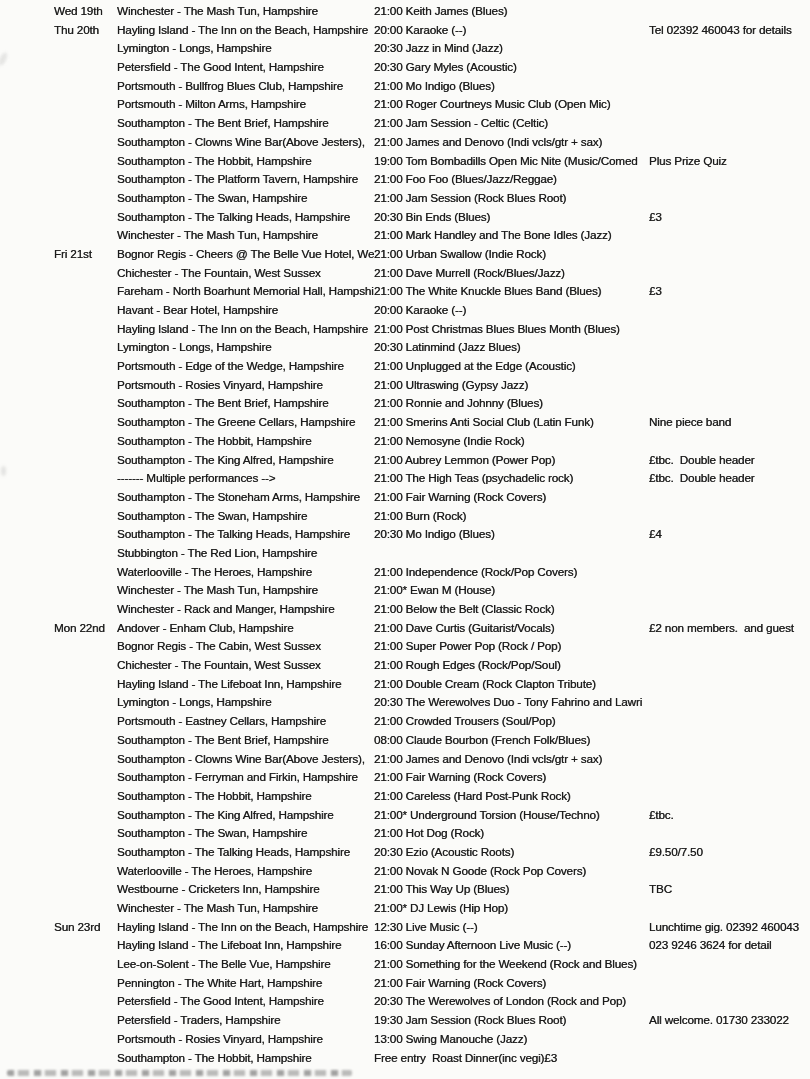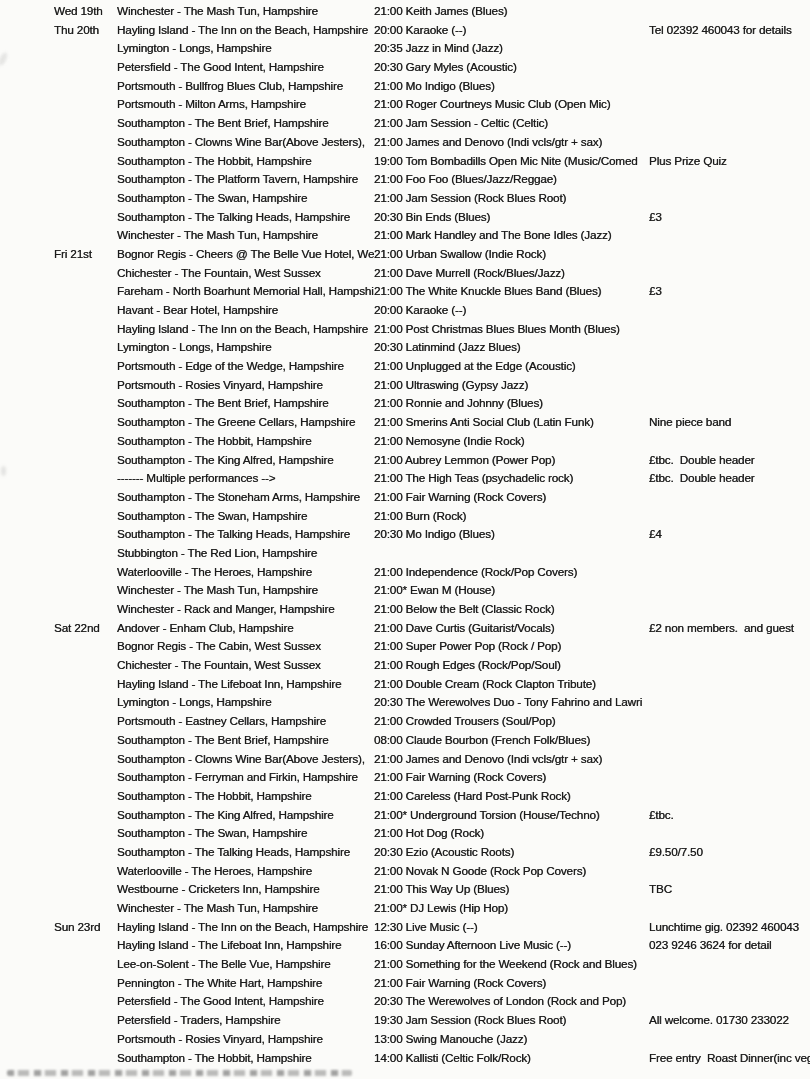--- a/index.html
+++ b/index.html
@@ -57,21 +57,21 @@
   </div>
     <div class="row">
     <span class="c date">Thu 20th</span>
     <span class="c venue">Hayling Island - The Inn on the Beach, Hampshire</span>
     <span class="c act">20:00 Karaoke (--)</span>
     <span class="c note">Tel 02392 460043 for details</span>
   </div>
     <div class="row">
     <span class="c date"></span>
     <span class="c venue">Lymington - Longs, Hampshire</span>
-    <span class="c act">20:35 Jazz in Mind (Jazz)</span>
+    <span class="c act">20:30 Jazz in Mind (Jazz)</span>
     <span class="c note"></span>
   </div>
     <div class="row">
     <span class="c date"></span>
     <span class="c venue">Petersfield - The Good Intent, Hampshire</span>
     <span class="c act">20:30 Gary Myles (Acoustic)</span>
     <span class="c note"></span>
   </div>
     <div class="row">
     <span class="c date"></span>
@@ -240,21 +240,21 @@
     <span class="c act">21:00* Ewan M (House)</span>
     <span class="c note"></span>
   </div>
     <div class="row">
     <span class="c date"></span>
     <span class="c venue">Winchester - Rack and Manger, Hampshire</span>
     <span class="c act">21:00 Below the Belt (Classic Rock)</span>
     <span class="c note"></span>
   </div>
     <div class="row">
-    <span class="c date">Sat 22nd</span>
+    <span class="c date">Mon 22nd</span>
     <span class="c venue">Andover - Enham Club, Hampshire</span>
     <span class="c act">21:00 Dave Curtis (Guitarist/Vocals)</span>
     <span class="c note">£2 non members.  and guest</span>
   </div>
     <div class="row">
     <span class="c date"></span>
     <span class="c venue">Bognor Regis - The Cabin, West Sussex</span>
     <span class="c act">21:00 Super Power Pop (Rock / Pop)</span>
     <span class="c note"></span>
   </div>
@@ -380,20 +380,19 @@
   </div>
     <div class="row">
     <span class="c date"></span>
     <span class="c venue">Portsmouth - Rosies Vinyard, Hampshire</span>
     <span class="c act">13:00 Swing Manouche (Jazz)</span>
     <span class="c note"></span>
   </div>
     <div class="row">
     <span class="c date"></span>
     <span class="c venue">Southampton - The Hobbit, Hampshire</span>
-    <span class="c act">14:00 Kallisti (Celtic Folk/Rock)</span>
     <span class="c note">Free entry  Roast Dinner(inc vegi)£3</span>
   </div>
   </div>
 
 <div class="smudge a"></div>
 <div class="smudge b"></div>
 <div class="cutoff-strip"></div>
 
 </body></html>

